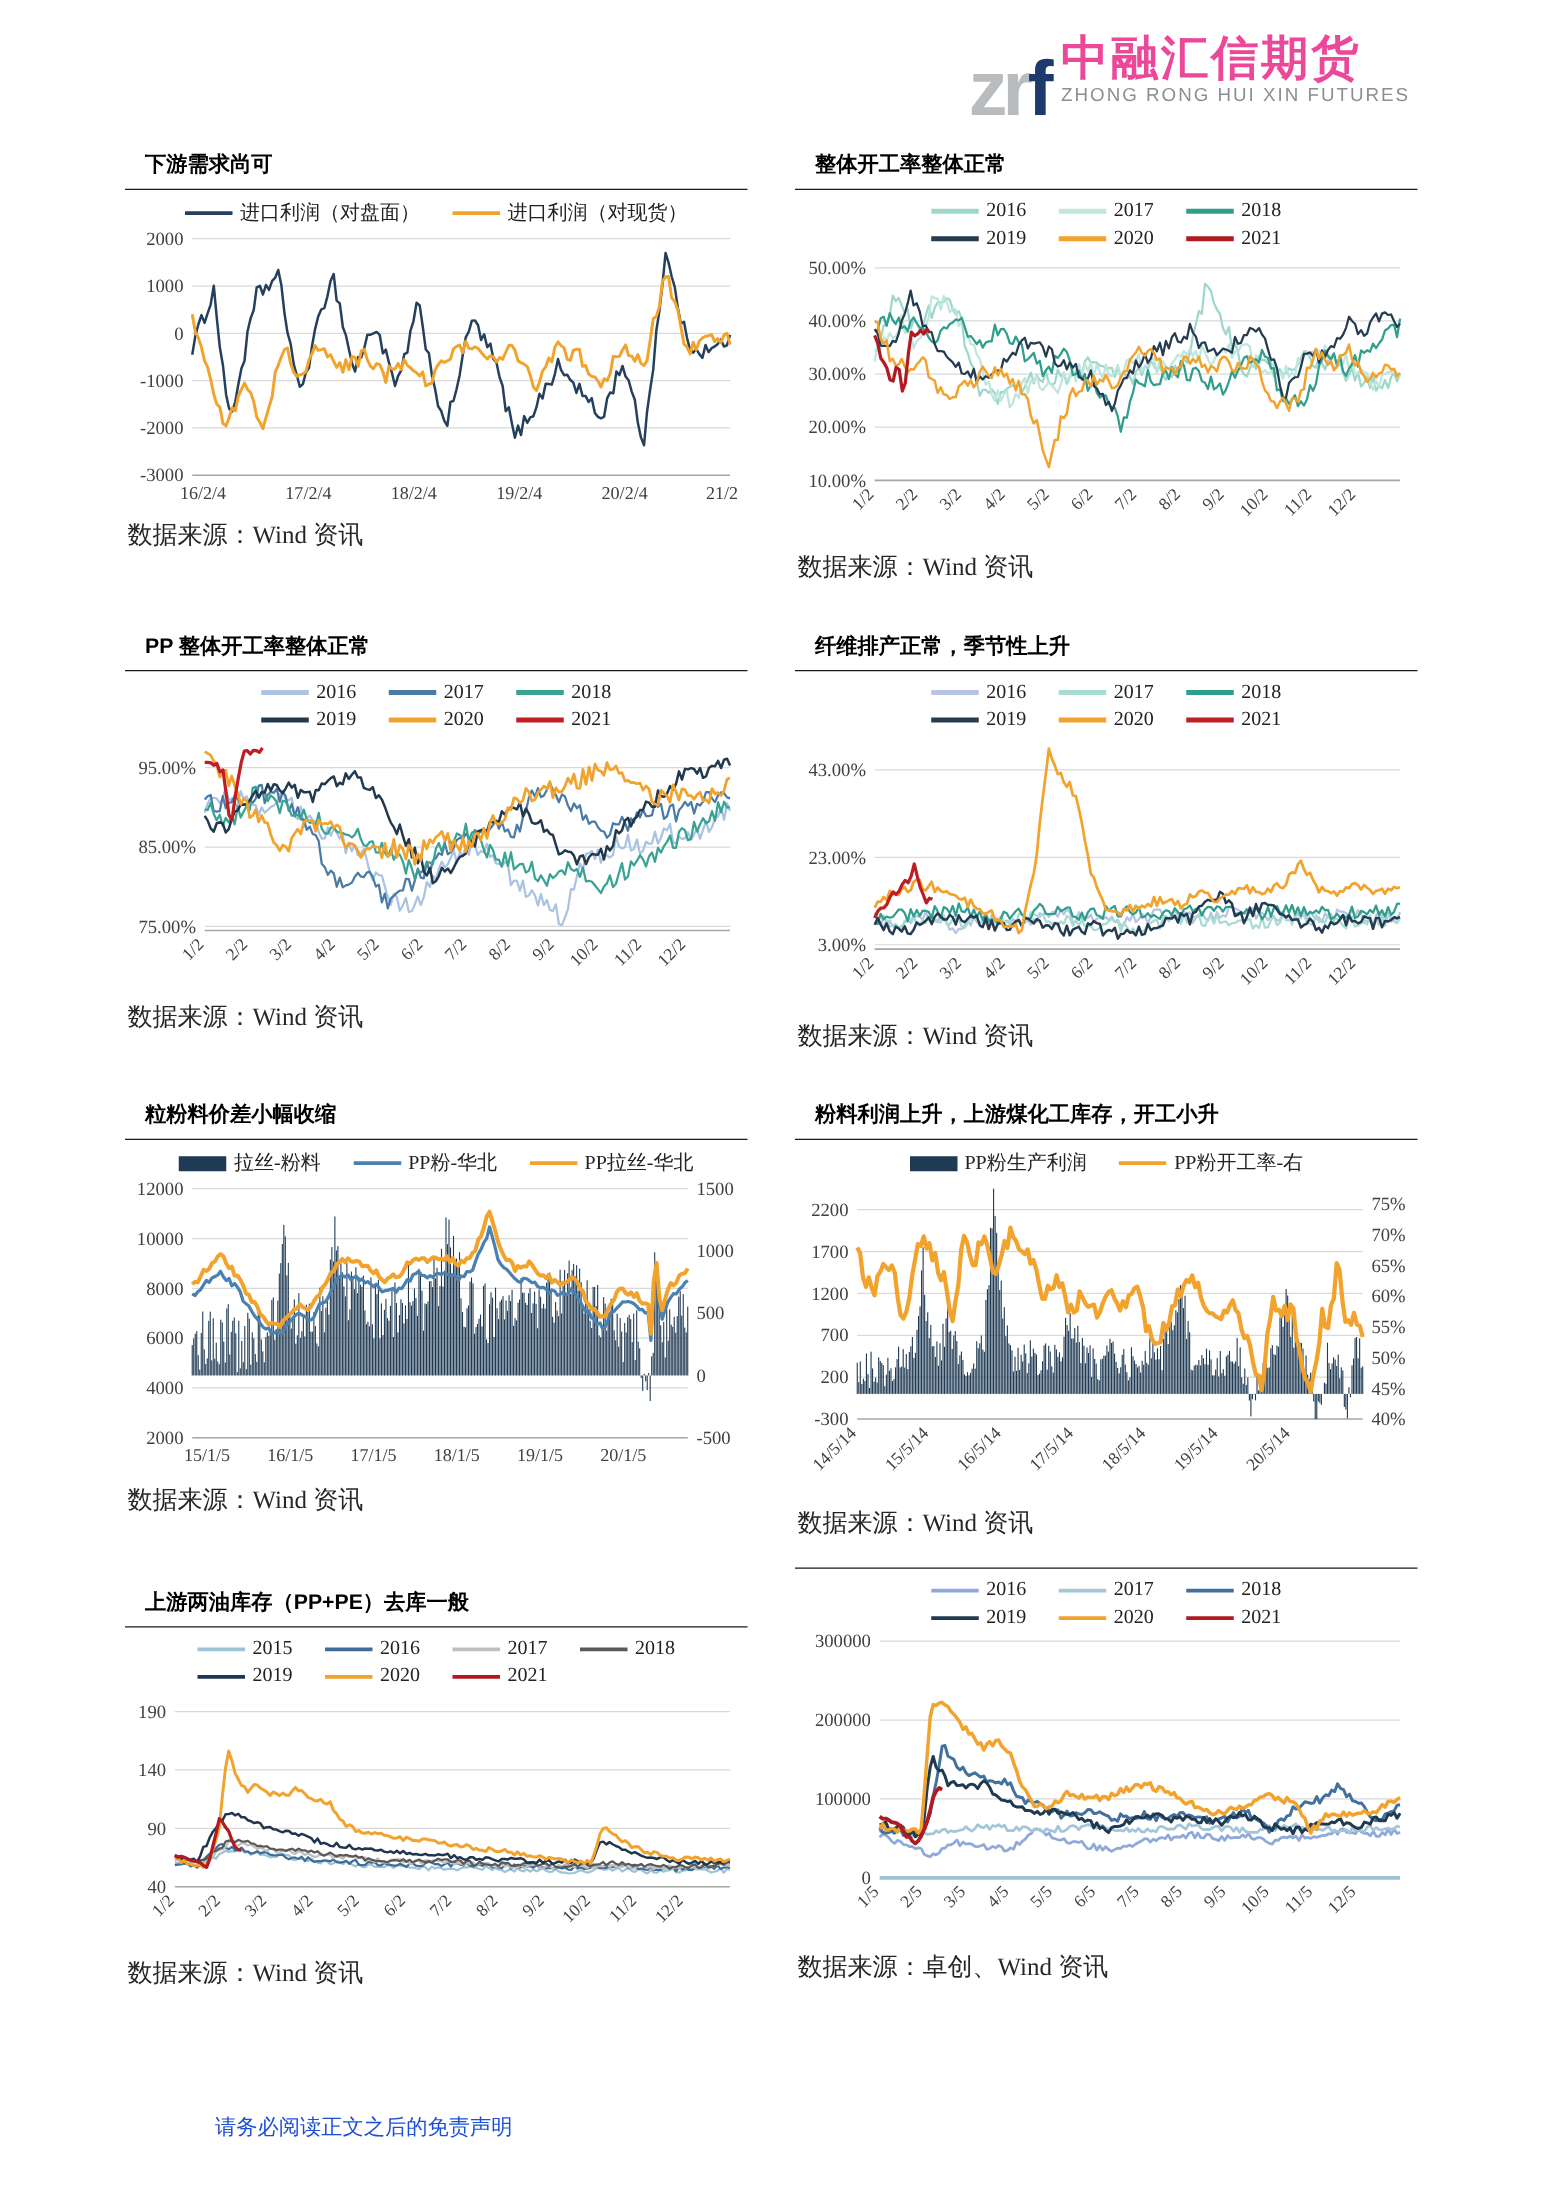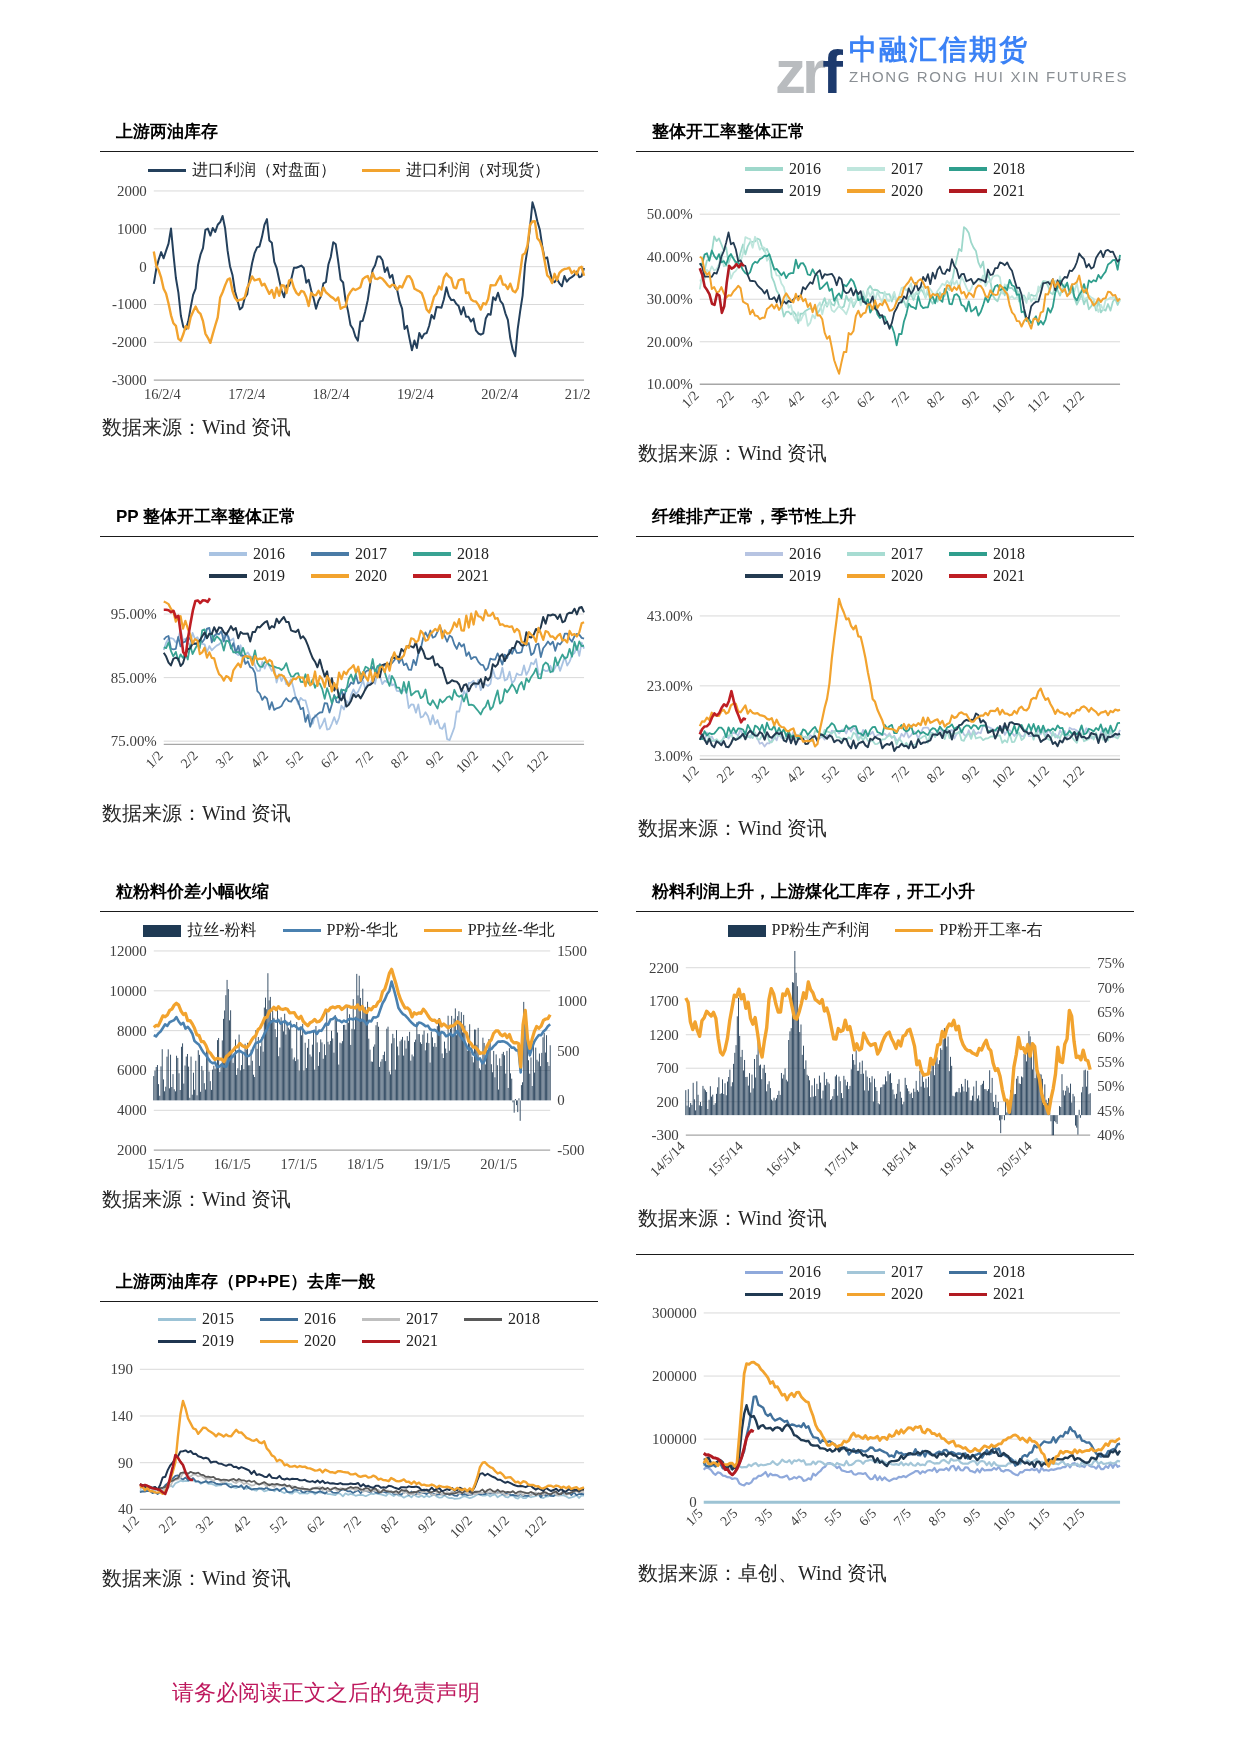--- a/index.html
+++ b/index.html
@@ -4,53 +4,53 @@
 <style>
   html,body{margin:0;padding:0;background:#ffffff;}
   body{width:1240px;height:1754px;font-family:"Liberation Sans",sans-serif;}
   .page{position:relative;width:1240px;height:1754px;overflow:hidden;background:#fff;}
   header{display:flex;justify-content:flex-end;padding:20px 112px 0 0;height:80px;}
   .logo{display:flex;align-items:center;gap:10px;}
   .logo-mark{font-weight:bold;font-size:62px;line-height:58px;letter-spacing:-4px;margin-top:24px;}
   .logo-zr{color:#b9bcbf;}
   .logo-f{color:#1d3a6d;}
   .logo-textblock{display:flex;flex-direction:column;justify-content:center;}
-  .logo-cn{font-size:28px;font-weight:bold;color:#3b82f6;letter-spacing:2px;line-height:30px;}
+  .logo-cn{font-size:38px;font-weight:bold;color:#ec4899;letter-spacing:2px;line-height:30px;font-family:Liberation Mono, monospace;}
   .logo-en{font-size:15px;color:#8a8f94;letter-spacing:1.6px;margin-top:3px;}
   main.grid{display:grid;grid-template-columns:1fr 1fr;column-gap:38px;padding:4px 106px 0 100px;}
   figure.chart-block{margin:0;padding:0;}
   .chart-title{font-size:17px;font-weight:bold;color:#000;margin:16px 0 8px 16px;}
   .title-rule{border-top:1.4px solid #1a1a1a;margin:0 0 8px 0;}
   .legend{display:grid;justify-content:center;column-gap:26px;row-gap:4px;margin:7px 8px 2px 8px;}
   .legend-item{display:flex;align-items:center;gap:6px;white-space:nowrap;}
   .legend-swatch-line{display:inline-block;width:38px;height:3.2px;}
   .legend-swatch-bar{display:inline-block;width:38px;height:12px;}
   .legend-label{font-family:"Liberation Serif","DejaVu Serif",serif;font-size:16px;color:#222;}
   .canvas-wrap{width:100%;}
   .canvas-wrap svg{display:block;width:100%;height:auto;}
   .source{font-family:"Liberation Serif","DejaVu Serif",serif;font-size:20px;color:#262626;margin:6px 0 22px 2px;}
-  .disclaimer{position:absolute;left:172px;bottom:24px;font-family:"Liberation Serif","DejaVu Serif",serif;font-size:22px;color:#be185d;}
+  .disclaimer{position:absolute;left:172px;bottom:24px;font-family:"Liberation Serif","DejaVu Serif",serif;font-size:17px;color:#1d4ed8;}
 </style>
 </head>
 <body>
 
 <div class="page">
   <header>
     <div class="logo">
       <div class="logo-mark"><span class="logo-zr">zr</span><span class="logo-f">f</span></div>
       <div class="logo-textblock">
         <div class="logo-cn">中融汇信期货</div>
         <div class="logo-en">ZHONG RONG HUI XIN FUTURES</div>
       </div>
     </div>
   </header>
 
   <main class="grid">
     <figure class="chart-block">
-      <h3 class="chart-title">上游两油库存</h3>
+      <h3 class="chart-title">下游需求尚可</h3>
       <div class="title-rule"></div>
       <div class="legend" style="grid-template-columns: repeat(2, auto);">
           <span class="legend-item">
             <span class="legend-swatch-line" style="background: rgb(36, 64, 92);"></span>
             <span class="legend-label">进口利润（对盘面）</span>
           </span>
           <span class="legend-item">
             <span class="legend-swatch-line" style="background: rgb(242, 163, 46);"></span>
             <span class="legend-label">进口利润（对现货）</span>
           </span>

